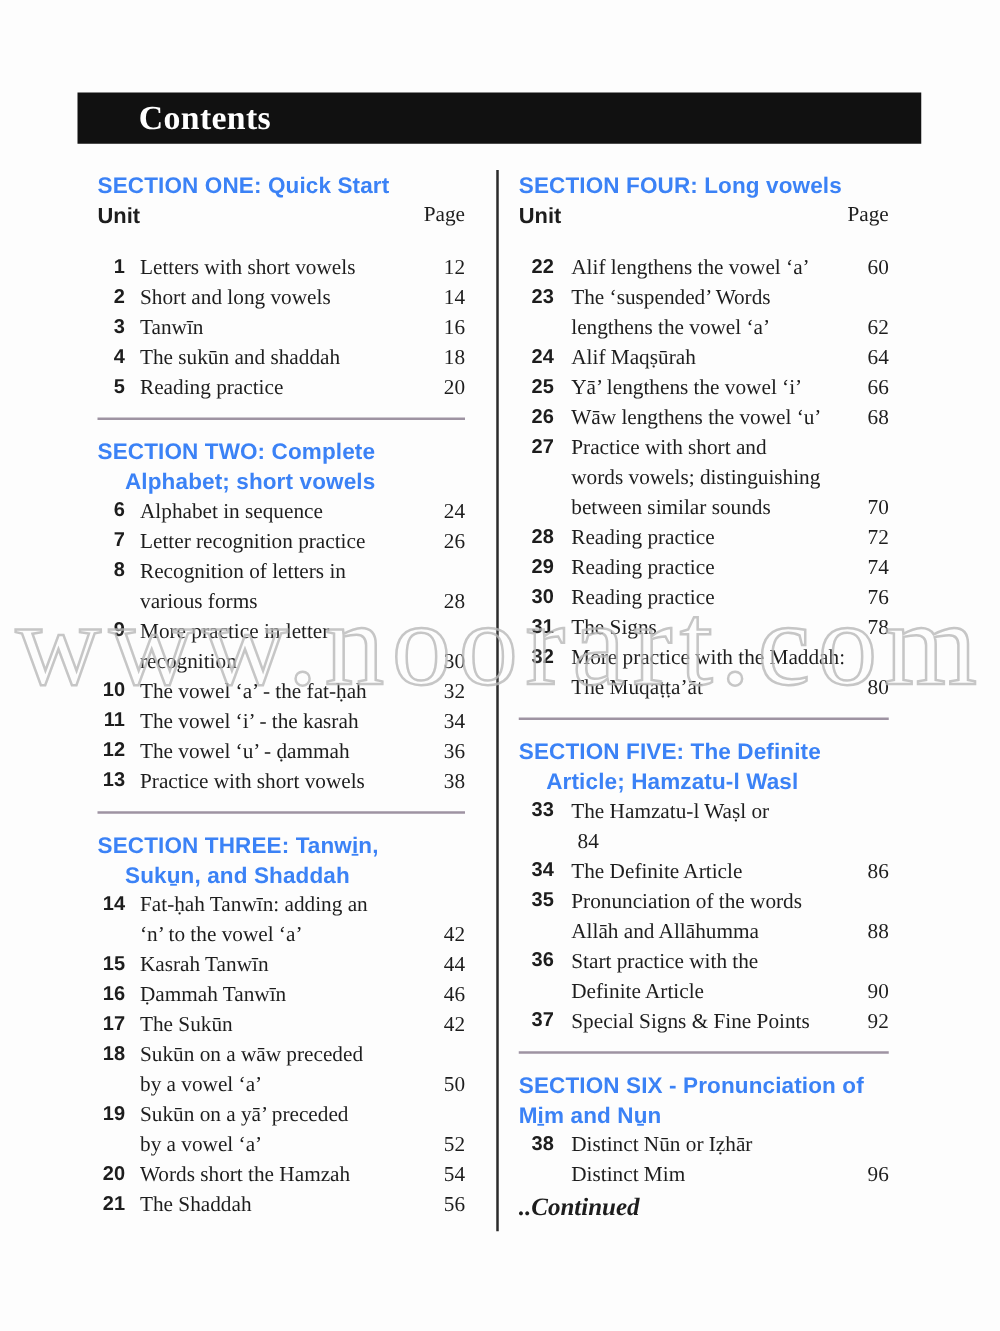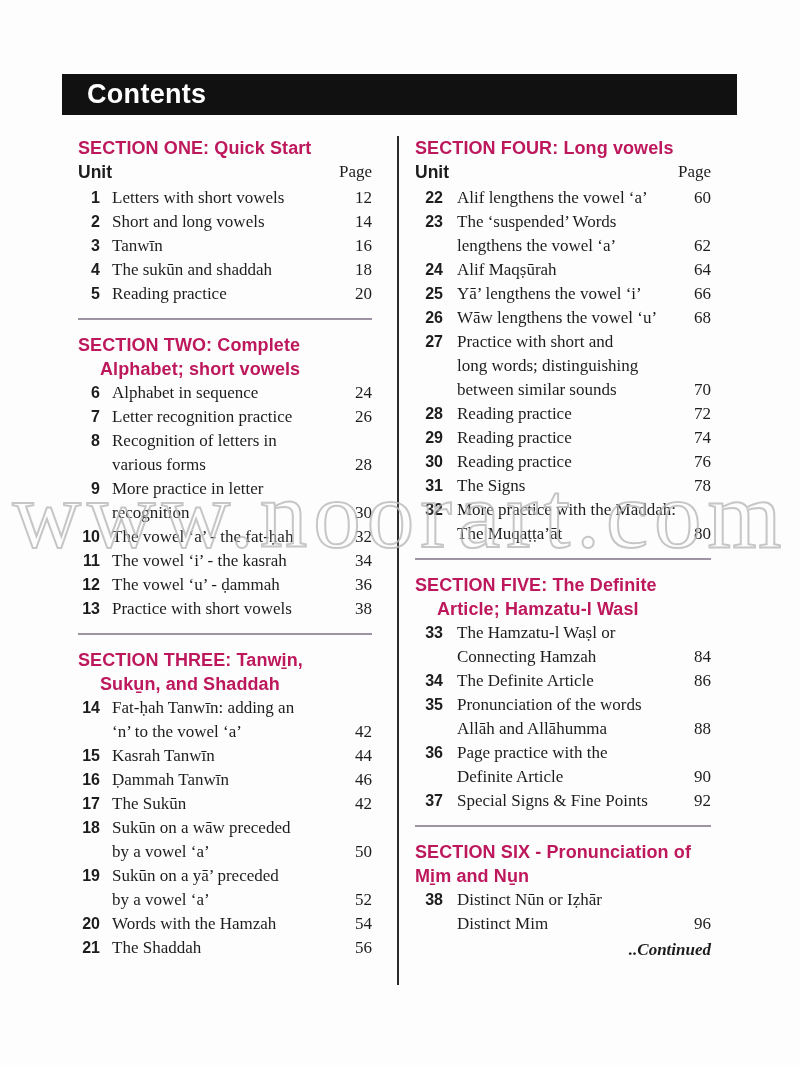--- a/index.html
+++ b/index.html
@@ -6,51 +6,51 @@
   body{
     width:800px;height:1065px;position:relative;overflow:hidden;
     background:#fdfdfd;color:#1d1d1d;
     font-family:"Liberation Serif",serif;
   }
   .header-bar{
     position:absolute;left:62px;top:74px;width:675px;height:41px;
     background:var(--bar,#111);display:flex;align-items:center;
   }
   .header-title{
-    color:#ffffff;font-family:Liberation Sans, sans-serif;font-weight:bold;
-    font-size:27px;padding-left:25px;letter-spacing:.3px;
+    color:#ffffff;font-family:Liberation Serif, serif;font-weight:bold;
+    font-size:27px;padding-left:25px;letter-spacing:.3px;margin-left:24px;
   }
   .vrule{position:absolute;left:397px;top:136px;width:2px;height:849px;background:#2b2b2b;}
   .col{position:absolute;top:136px;}
   .col-left{left:78px;width:294px;}
   .col-right{left:415px;width:296px;}
   .sec-heading{
     font-family:"Liberation Sans",sans-serif;font-weight:bold;
-    font-size:18px;line-height:24px;color:#be185d;letter-spacing:.1px;
+    font-size:18px;line-height:24px;color:#3b82f6;letter-spacing:.1px;
   }
   .h-line{white-space:nowrap;}
   .h-line.indent{padding-left:22px;}
   .row{display:flex;line-height:24px;font-size:17px;}
-  .unit-row{margin-bottom:2px;}
+  .unit-row{margin-bottom:18px;}
   .unit-label{font-family:"Liberation Sans",sans-serif;font-weight:bold;font-size:17.5px;flex:1;}
   .page-label{font-family:"Liberation Serif",serif;}
   .num{
     font-family:"Liberation Sans",sans-serif;font-weight:bold;font-size:16px;
     text-align:right;flex:none;
   }
   .col-left .num{width:22px;}
   .col-right .num{width:28px;}
   .txt{flex:1;white-space:nowrap;overflow:hidden;}
   .col-left .txt{padding-left:12px;}
   .col-right .txt{padding-left:14px;}
   .pg{width:36px;text-align:right;flex:none;}
   .divider{height:2px;background:var(--divider,#9e93a2);margin:12px 0 13px 0;}
   .footer-note{
-    text-align:right;font-style:italic;font-weight:bold;
-    font-size:17px;line-height:24px;margin-top:2px;
+    font-style:italic;font-weight:bold;
+    font-size:20px;line-height:24px;margin-top:2px;
   }
   .watermark{
     position:absolute;left:0;top:468px;width:800px;text-align:center;
     font-family:"Liberation Serif",serif;font-size:95px;line-height:95px;
     letter-spacing:6px;white-space:nowrap;
     color:rgba(255,255,255,0.08);
     -webkit-text-stroke:2px var(--wm,#b9b9b9);
     opacity:.8;pointer-events:none;
   }
 </style>
@@ -196,21 +196,21 @@
       <span class="txt">Sukūn on a yā’ preceded</span>
       <span class="pg"></span>
     </div>
     <div class="row item-row">
       <span class="num"></span>
       <span class="txt">by a vowel ‘a’</span>
       <span class="pg">52</span>
     </div>
     <div class="row item-row">
       <span class="num">20</span>
-      <span class="txt">Words with the Hamzah</span>
+      <span class="txt">Words short the Hamzah</span>
       <span class="pg">54</span>
     </div>
     <div class="row item-row">
       <span class="num">21</span>
       <span class="txt">The Shaddah</span>
       <span class="pg">56</span>
     </div>
   </div>
 <div class="col col-right" id="col-right">
     <div class="sec-heading">
@@ -250,21 +250,21 @@
       <span class="txt">Wāw lengthens the vowel ‘u’</span>
       <span class="pg">68</span>
     </div>
     <div class="row item-row">
       <span class="num">27</span>
       <span class="txt">Practice with short and</span>
       <span class="pg"></span>
     </div>
     <div class="row item-row">
       <span class="num"></span>
-      <span class="txt">long words;  distinguishing</span>
+      <span class="txt">words vowels;  distinguishing</span>
       <span class="pg"></span>
     </div>
     <div class="row item-row">
       <span class="num"></span>
       <span class="txt">between similar sounds</span>
       <span class="pg">70</span>
     </div>
     <div class="row item-row">
       <span class="num">28</span>
       <span class="txt">Reading practice</span>
@@ -300,41 +300,40 @@
       <div class="h-line">SECTION FIVE: The Definite</div>
       <div class="h-line indent">Article; Hamzatu-l Wasl</div>
     </div>
     <div class="row item-row">
       <span class="num">33</span>
       <span class="txt">The Hamzatu-l Waṣl or</span>
       <span class="pg"></span>
     </div>
     <div class="row item-row">
       <span class="num"></span>
-      <span class="txt">Connecting Hamzah</span>
       <span class="pg">84</span>
     </div>
     <div class="row item-row">
       <span class="num">34</span>
       <span class="txt">The Definite Article</span>
       <span class="pg">86</span>
     </div>
     <div class="row item-row">
       <span class="num">35</span>
       <span class="txt">Pronunciation of the words</span>
       <span class="pg"></span>
     </div>
     <div class="row item-row">
       <span class="num"></span>
       <span class="txt">Allāh and Allāhumma</span>
       <span class="pg">88</span>
     </div>
     <div class="row item-row">
       <span class="num">36</span>
-      <span class="txt">Page practice with the</span>
+      <span class="txt">Start practice with the</span>
       <span class="pg"></span>
     </div>
     <div class="row item-row">
       <span class="num"></span>
       <span class="txt">Definite Article</span>
       <span class="pg">90</span>
     </div>
     <div class="row item-row">
       <span class="num">37</span>
       <span class="txt">Special Signs &amp; Fine Points</span>

